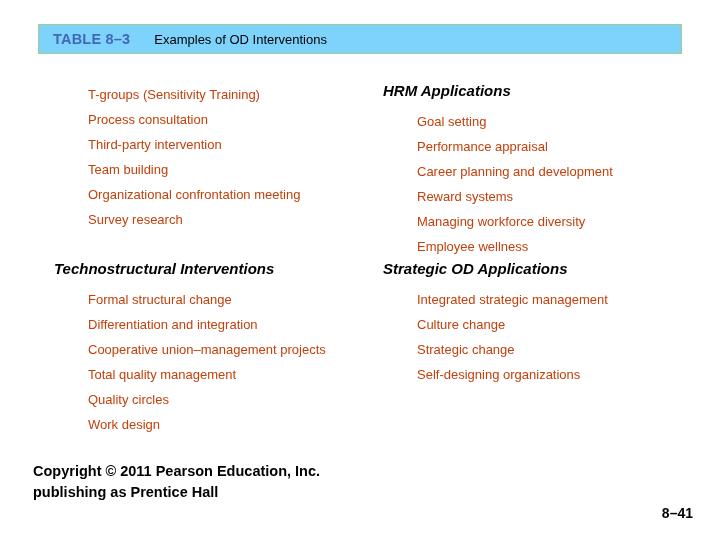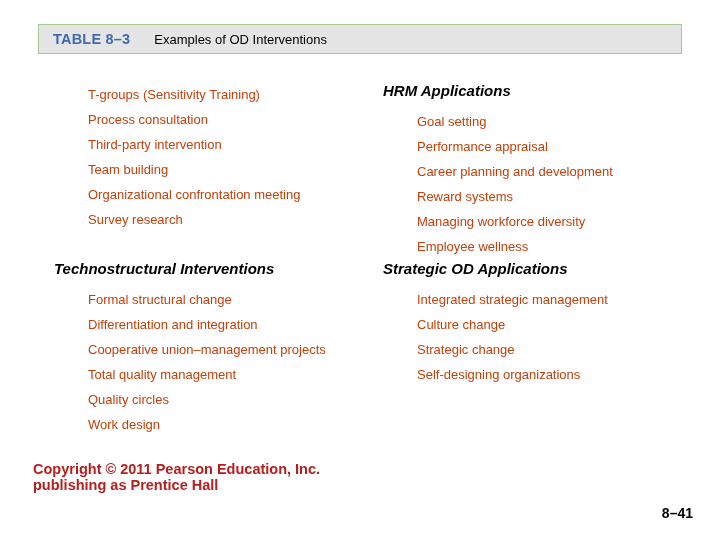--- a/index.html
+++ b/index.html
@@ -16,21 +16,21 @@
     overflow: hidden;
   }
 
   
   .title-bar {
     position: absolute;
     left: 38px;
     top: 24px;
     width: 644px;
     height: 30px;
-    background: #e5e5e5;
+    background: #7dd3fc;
     border: 1px solid #aac894;
     box-sizing: border-box;
     display: flex;
     align-items: center;
   }
   .title-bar .table-label {
     font-size: 14.5px;
     font-weight: bold;
     color: #4169b4;
     margin-left: 14px;
@@ -90,22 +90,22 @@
   }
 
   
   .footer-copyright {
     position: absolute;
     left: 33px;
     top: 461px;
     width: 330px;
     font-size: 14.5px;
     font-weight: bold;
-    line-height: 16px;
-    color: #b91c1c;
+    line-height: 21px;
+    color: #000000;
   }
   .footer-pagenum {
     position: absolute;
     right: 27px;
     top: 505px;
     font-size: 14px;
     font-weight: bold;
     color: #000000;
   }
 </style>

